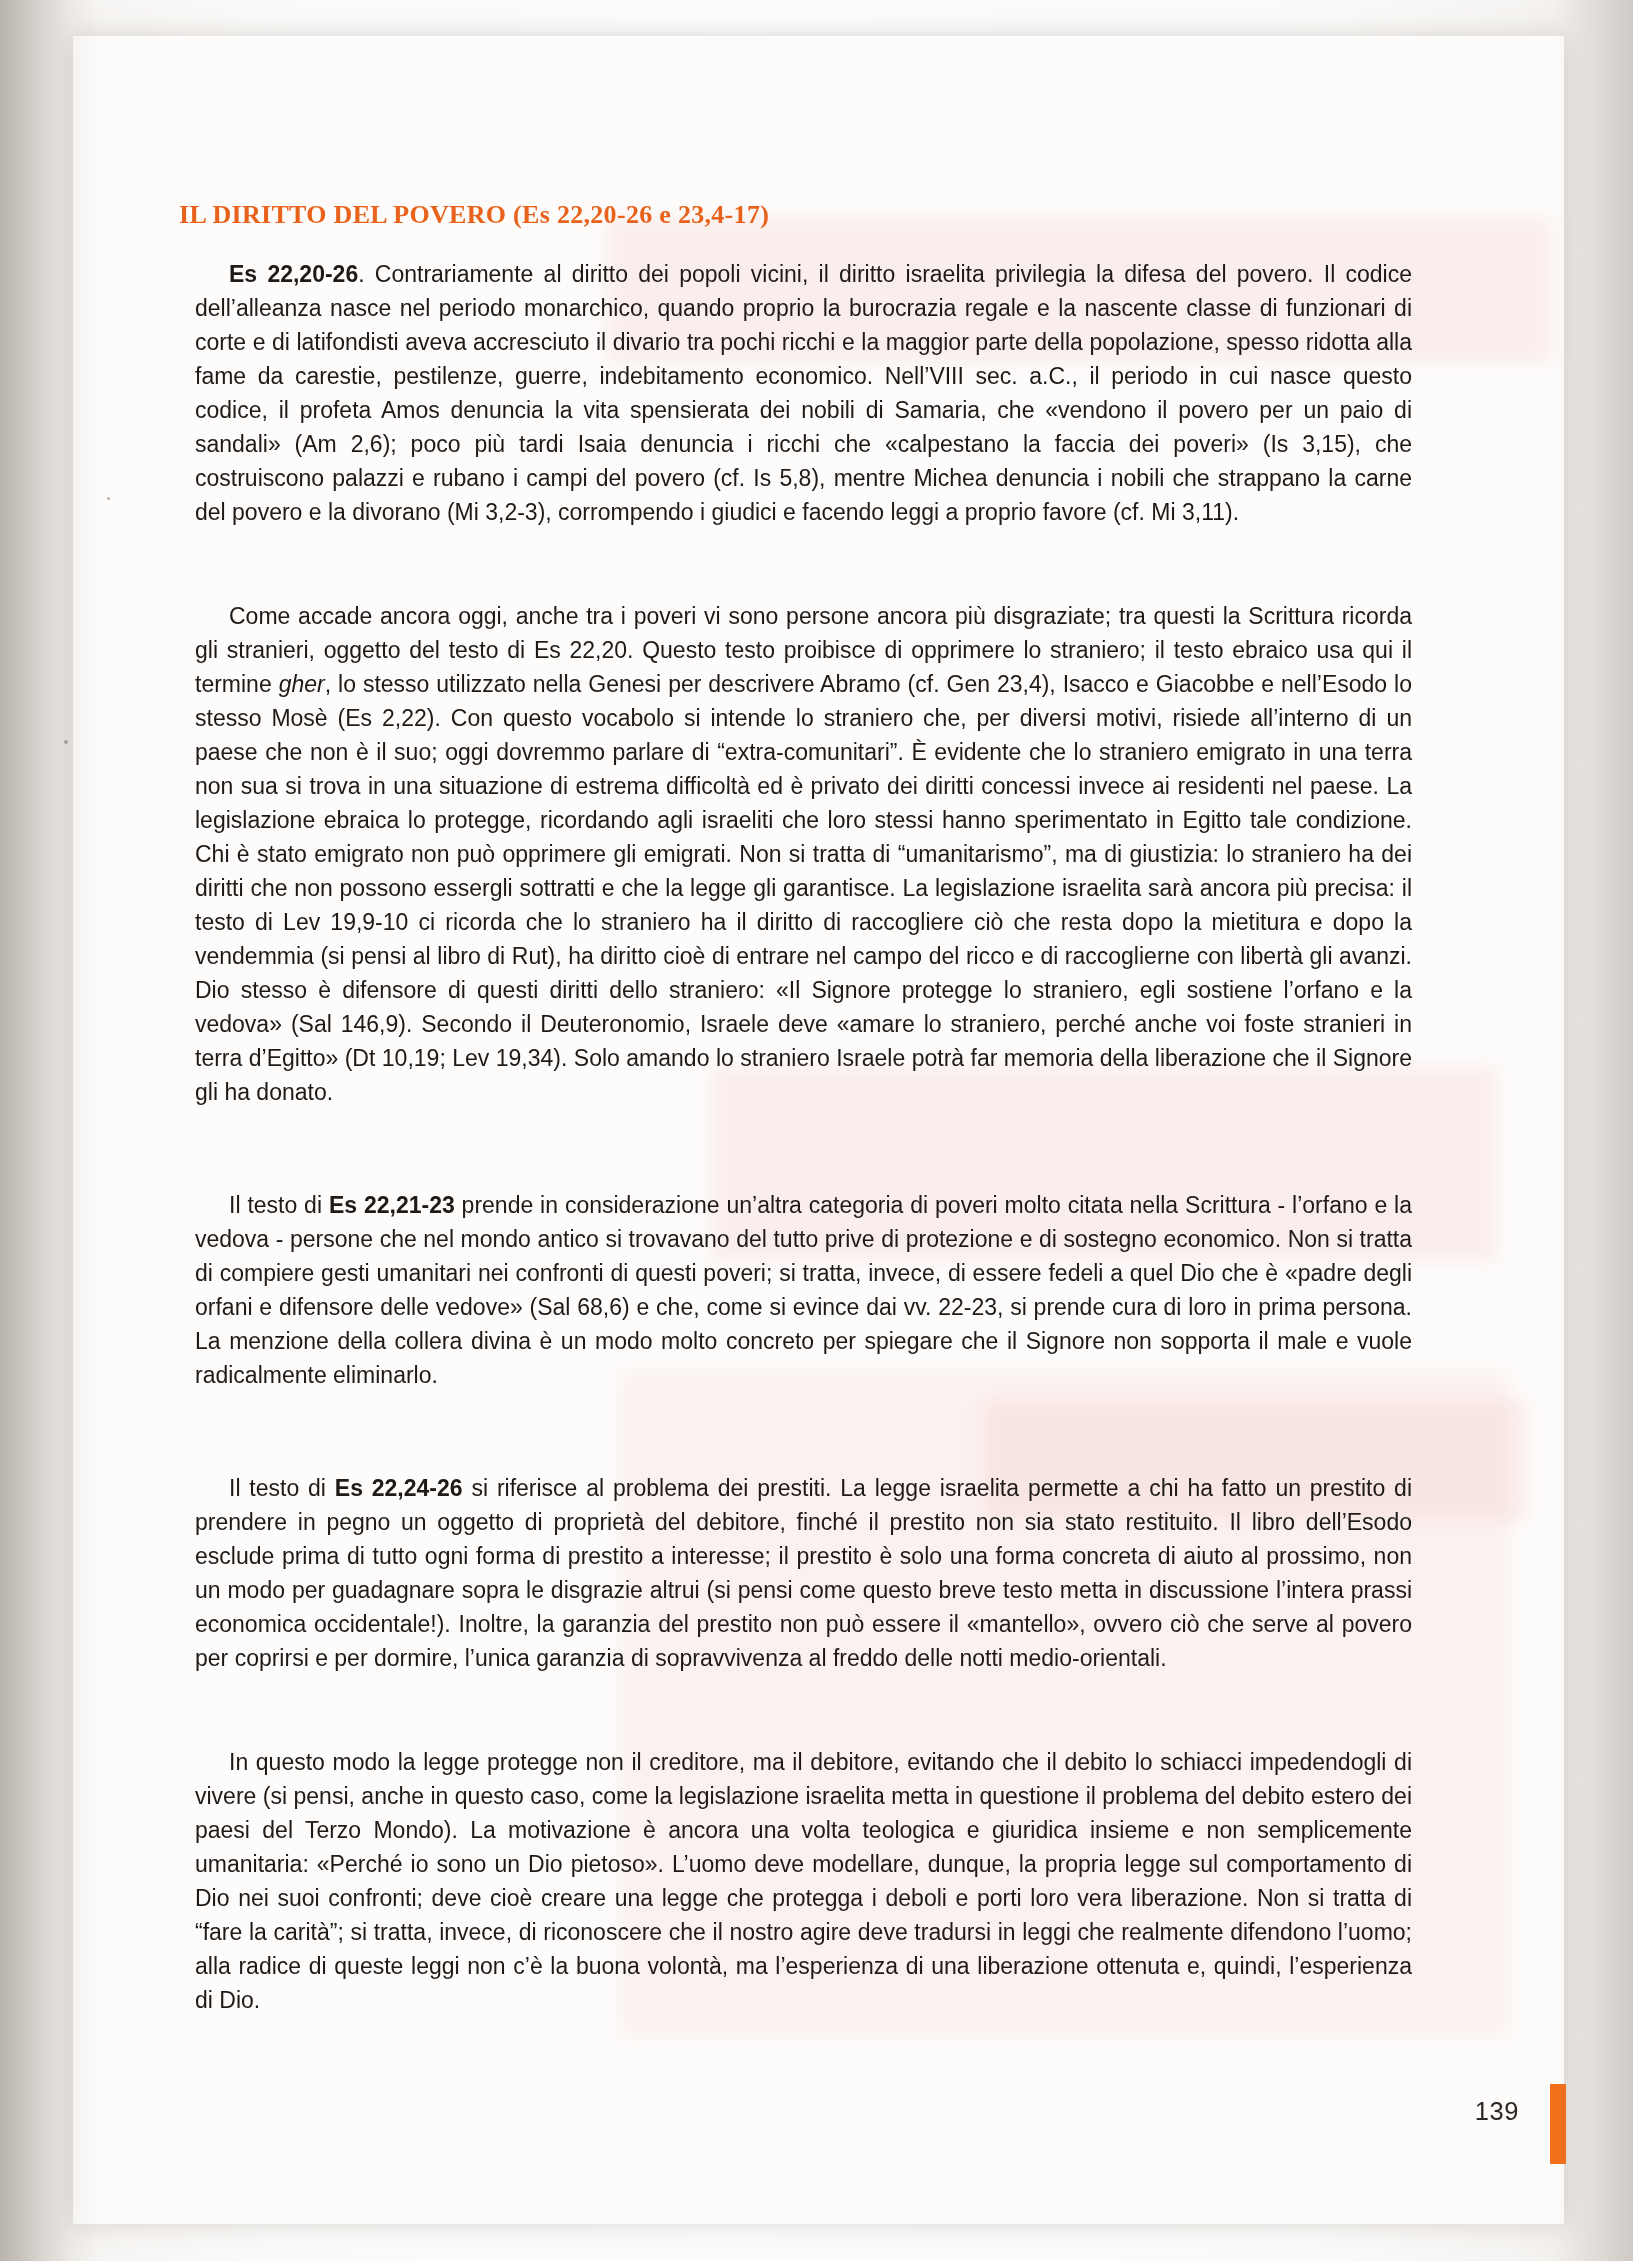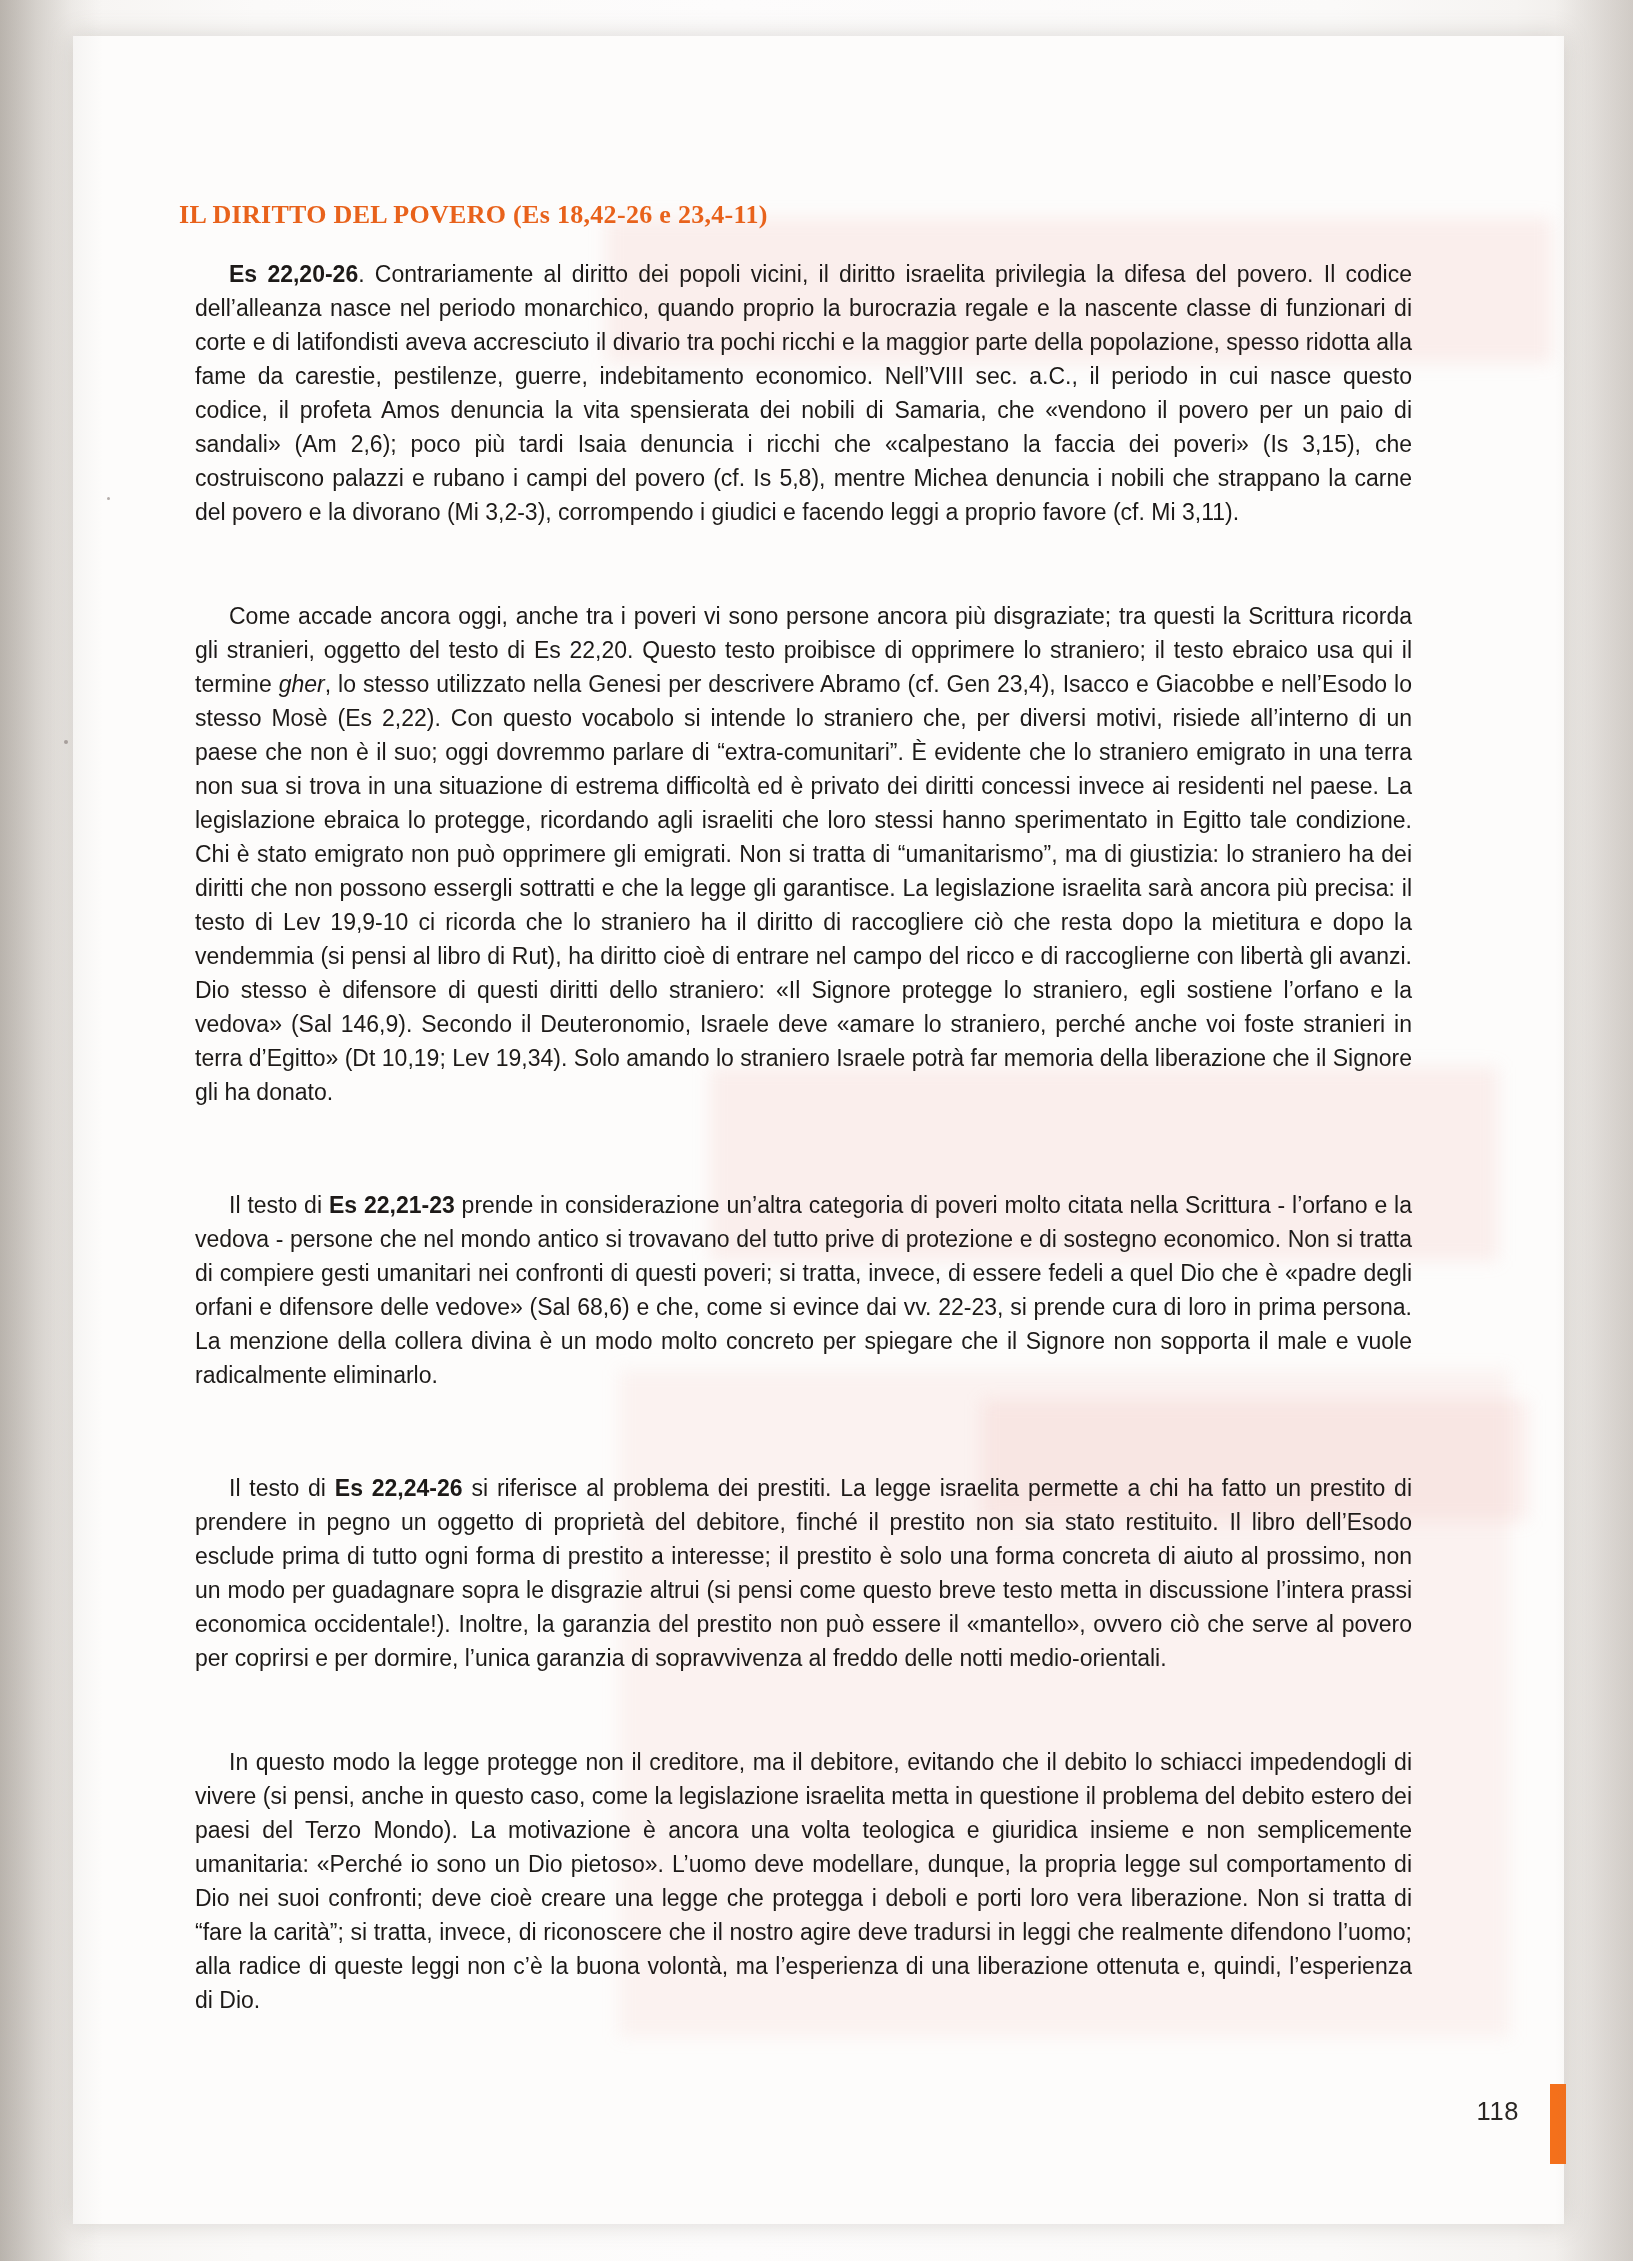--- a/index.html
+++ b/index.html
@@ -131,34 +131,34 @@
     <div class="bleed bleed-a"></div>
     <div class="bleed bleed-b"></div>
     <div class="bleed bleed-c"></div>
     <div class="bleed bleed-d"></div>
   </div>
 
   <div class="speck" style="left:64px;top:740px;"></div>
   <div class="speck" style="left:107px;top:497px;width:3px;height:3px;"></div>
 
   <div class="content">
-    <h1 class="doc-title" style="color: rgb(232, 98, 27);">IL DIRITTO DEL POVERO (Es 18,42-26 e 23,4-11)</h1>
+    <h1 class="doc-title" style="color: rgb(232, 98, 27);">IL DIRITTO DEL POVERO (Es 22,20-26 e 23,4-17)</h1>
 
     <p class="para"><b class="ref">Es 22,20-26</b>. Contrariamente al diritto dei popoli vicini, il diritto israelita privilegia la difesa del povero. Il codice dell’alleanza nasce nel periodo monarchico, quando proprio la burocrazia regale e la nascente classe di funzionari di corte e di latifondisti aveva accresciuto il divario tra pochi ricchi e la maggior parte della popolazione, spesso ridotta alla fame da carestie, pestilenze, guerre, indebitamento economico. Nell’VIII sec. a.C., il periodo in cui nasce questo codice, il profeta Amos denuncia la vita spensierata dei nobili di Samaria, che «vendono il povero per un paio di sandali» (Am 2,6); poco più tardi Isaia denuncia i ricchi che «calpestano la faccia dei poveri» (Is 3,15), che costruiscono palazzi e rubano i campi del povero (cf. Is 5,8), mentre Michea denuncia i nobili che strappano la carne del povero e la divorano (Mi 3,2-3), corrompendo i giudici e facendo leggi a proprio favore (cf. Mi 3,11).</p>
     <div class="gap-large"></div>
     <p class="para">Come accade ancora oggi, anche tra i poveri vi sono persone ancora più disgraziate; tra questi la Scrittura ricorda gli stranieri, oggetto del testo di Es 22,20. Questo testo proibisce di opprimere lo straniero; il testo ebraico usa qui il termine <i class="q">gher</i>, lo stesso utilizzato nella Genesi per descrivere Abramo (cf. Gen 23,4), Isacco e Giacobbe e nell’Esodo lo stesso Mosè (Es 2,22). Con questo vocabolo si intende lo straniero che, per diversi motivi, risiede all’interno di un paese che non è il suo; oggi dovremmo parlare di “extra-comunitari”. È evidente che lo straniero emigrato in una terra non sua si trova in una situazione di estrema difficoltà ed è privato dei diritti concessi invece ai residenti nel paese. La legislazione ebraica lo protegge, ricordando agli israeliti che loro stessi hanno sperimentato in Egitto tale condizione. Chi è stato emigrato non può opprimere gli emigrati. Non si tratta di “umanitarismo”, ma di giustizia: lo straniero ha dei diritti che non possono essergli sottratti e che la legge gli garantisce. La legislazione israelita sarà ancora più precisa: il testo di Lev 19,9-10 ci ricorda che lo straniero ha il diritto di raccogliere ciò che resta dopo la mietitura e dopo la vendemmia (si pensi al libro di Rut), ha diritto cioè di entrare nel campo del ricco e di raccoglierne con libertà gli avanzi. Dio stesso è difensore di questi diritti dello straniero: «Il Signore protegge lo straniero, egli sostiene l’orfano e la vedova» (Sal 146,9). Secondo il Deuteronomio, Israele deve «amare lo straniero, perché anche voi foste stranieri in terra d’Egitto» (Dt 10,19; Lev 19,34). Solo amando lo straniero Israele potrà far memoria della liberazione che il Signore gli ha donato.</p>
     <div class="gap-xl"></div>
     <p class="para">Il testo di <b class="ref">Es 22,21-23</b> prende in considerazione un’altra categoria di poveri molto citata nella Scrittura - l’orfano e la vedova - persone che nel mondo antico si trovavano del tutto prive di protezione e di sostegno economico. Non si tratta di compiere gesti umanitari nei confronti di questi poveri; si tratta, invece, di essere fedeli a quel Dio che è «padre degli orfani e difensore delle vedove» (Sal 68,6) e che, come si evince dai vv. 22-23, si prende cura di loro in prima persona. La menzione della collera divina è un modo molto concreto per spiegare che il Signore non sopporta il male e vuole radicalmente eliminarlo.</p>
     <div class="gap-xl"></div>
     <p class="para">Il testo di <b class="ref">Es 22,24-26</b> si riferisce al problema dei prestiti. La legge israelita permette a chi ha fatto un prestito di prendere in pegno un oggetto di proprietà del debitore, finché il prestito non sia stato restituito. Il libro dell’Esodo esclude prima di tutto ogni forma di prestito a interesse; il prestito è solo una forma concreta di aiuto al prossimo, non un modo per guadagnare sopra le disgrazie altrui (si pensi come questo breve testo metta in discussione l’intera prassi economica occidentale!). Inoltre, la garanzia del prestito non può essere il «mantello», ovvero ciò che serve al povero per coprirsi e per dormire, l’unica garanzia di sopravvivenza al freddo delle notti medio-orientali.</p>
     <div class="gap-large"></div>
     <p class="para">In questo modo la legge protegge non il creditore, ma il debitore, evitando che il debito lo schiacci impedendogli di vivere (si pensi, anche in questo caso, come la legislazione israelita metta in questione il problema del debito estero dei paesi del Terzo Mondo). La motivazione è ancora una volta teologica e giuridica insieme e non semplicemente umanitaria: «Perché io sono un Dio pietoso». L’uomo deve modellare, dunque, la propria legge sul comportamento di Dio nei suoi confronti; deve cioè creare una legge che protegga i deboli e porti loro vera liberazione. Non si tratta di “fare la carità”; si tratta, invece, di riconoscere che il nostro agire deve tradursi in leggi che realmente difendono l’uomo; alla radice di queste leggi non c’è la buona volontà, ma l’esperienza di una liberazione ottenuta e, quindi, l’esperienza di Dio.</p>
   </div>
 
   <div class="page-number-wrap">
-    <span class="page-number">118</span>
+    <span class="page-number">139</span>
   </div>
   <div class="orange-bar" style="background: rgb(244, 112, 27);"></div>
 
   <div class="spine-shadow"></div>
   <div class="right-shadow"></div>
 </div>
 
 
 </body></html>

